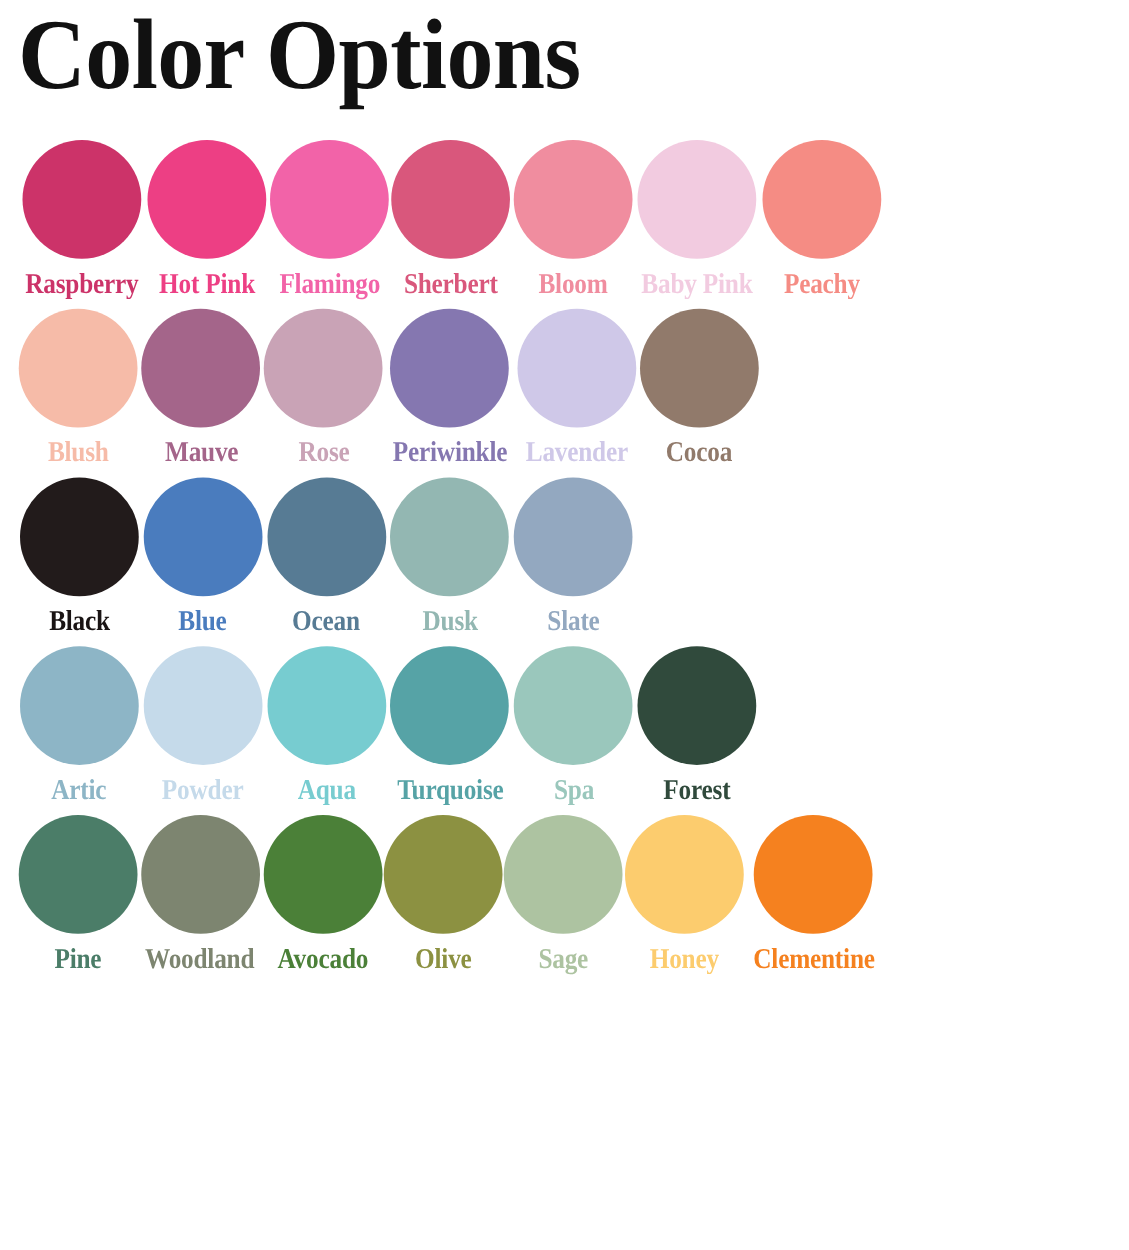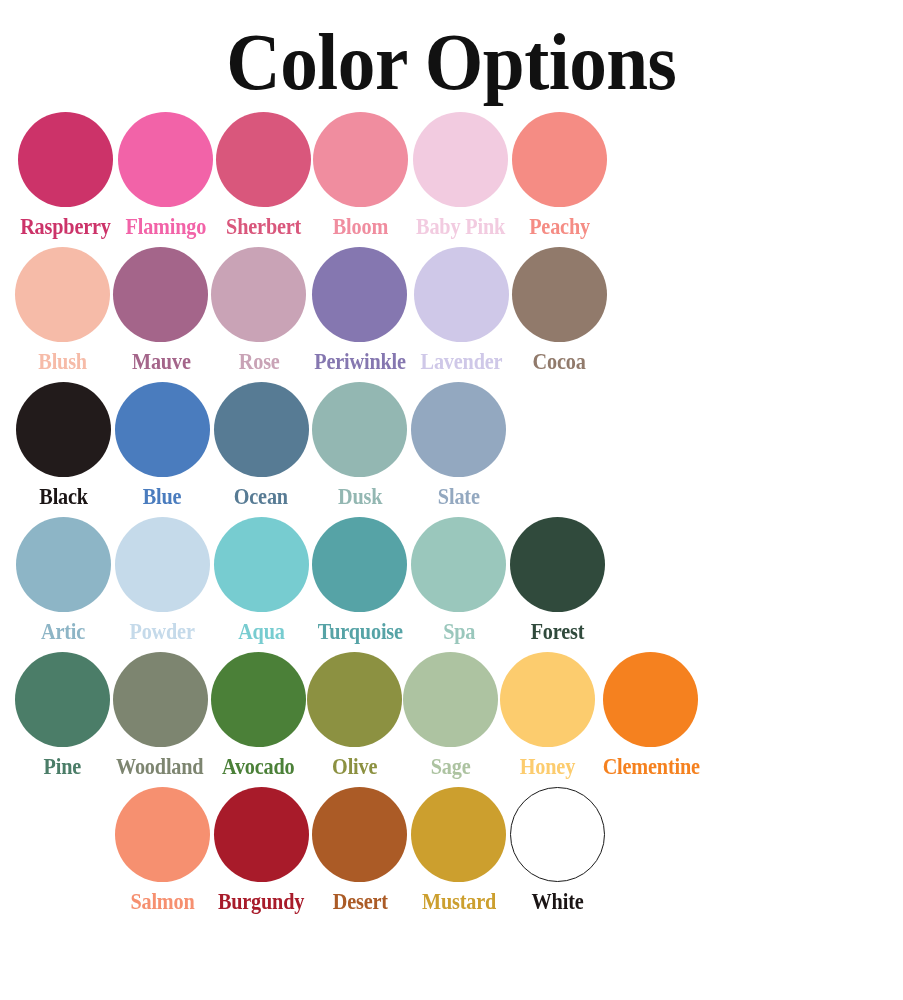--- a/index.html
+++ b/index.html
@@ -20,22 +20,20 @@
     position: relative;
     width: 903px;
     height: 1000px;
     background: #ffffff;
     box-sizing: border-box;
   }
 
   
   .title-wrap {
     width: 100%;
-    text-align: center;
-    padding-top: 18px;
     height: 112px;
     box-sizing: border-box;
   }
   .page-title {
     display: inline-block;
     font-family: "Liberation Serif", "DejaVu Serif", serif;
     font-weight: 700;
     font-size: 80px;
     line-height: 88px;
     letter-spacing: -0.5px;
@@ -101,20 +99,24 @@
     <div class="page-title">Color Options</div>
   </div>
 
   <div class="grid">
       <div class="swatch-row">
         <div class="swatch-cell">
           <div class="swatch-dot" style="background: rgb(204, 51, 105);"></div>
           <div class="swatch-label" style="color: rgb(204, 51, 105);">Raspberry</div>
         </div>
         <div class="swatch-cell">
+          <div class="swatch-dot" style="background: rgb(237, 63, 132);"></div>
+          <div class="swatch-label" style="color: rgb(237, 63, 132);">Hot Pink</div>
+        </div>
+        <div class="swatch-cell">
           <div class="swatch-dot" style="background: rgb(242, 99, 168);"></div>
           <div class="swatch-label" style="color: rgb(242, 99, 168);">Flamingo</div>
         </div>
         <div class="swatch-cell">
           <div class="swatch-dot" style="background: rgb(217, 87, 124);"></div>
           <div class="swatch-label" style="color: rgb(217, 87, 124);">Sherbert</div>
         </div>
         <div class="swatch-cell">
           <div class="swatch-dot" style="background: rgb(240, 141, 159);"></div>
           <div class="swatch-label" style="color: rgb(240, 141, 159);">Bloom</div>
@@ -225,39 +227,15 @@
         </div>
         <div class="swatch-cell">
           <div class="swatch-dot" style="background: rgb(252, 204, 110);"></div>
           <div class="swatch-label" style="color: rgb(252, 204, 110);">Honey</div>
         </div>
         <div class="swatch-cell">
           <div class="swatch-dot" style="background: rgb(245, 129, 31);"></div>
           <div class="swatch-label" style="color: rgb(245, 129, 31);">Clementine</div>
         </div>
       </div>
-      <div class="swatch-row">
-        <div class="swatch-cell empty"></div>
-        <div class="swatch-cell">
-          <div class="swatch-dot" style="background: rgb(246, 144, 112);"></div>
-          <div class="swatch-label" style="color: rgb(246, 144, 112);">Salmon</div>
-        </div>
-        <div class="swatch-cell">
-          <div class="swatch-dot" style="background: rgb(168, 27, 42);"></div>
-          <div class="swatch-label" style="color: rgb(168, 27, 42);">Burgundy</div>
-        </div>
-        <div class="swatch-cell">
-          <div class="swatch-dot" style="background: rgb(171, 91, 38);"></div>
-          <div class="swatch-label" style="color: rgb(171, 91, 38);">Desert</div>
-        </div>
-        <div class="swatch-cell">
-          <div class="swatch-dot" style="background: rgb(204, 159, 46);"></div>
-          <div class="swatch-label" style="color: rgb(204, 159, 46);">Mustard</div>
-        </div>
-        <div class="swatch-cell">
-          <div class="swatch-dot outlined" style="background: rgb(255, 255, 255);"></div>
-          <div class="swatch-label" style="color: rgb(26, 20, 20);">White</div>
-        </div>
-        <div class="swatch-cell empty"></div>
-      </div>
     </div>
 
 </div>
 
 </body></html>

